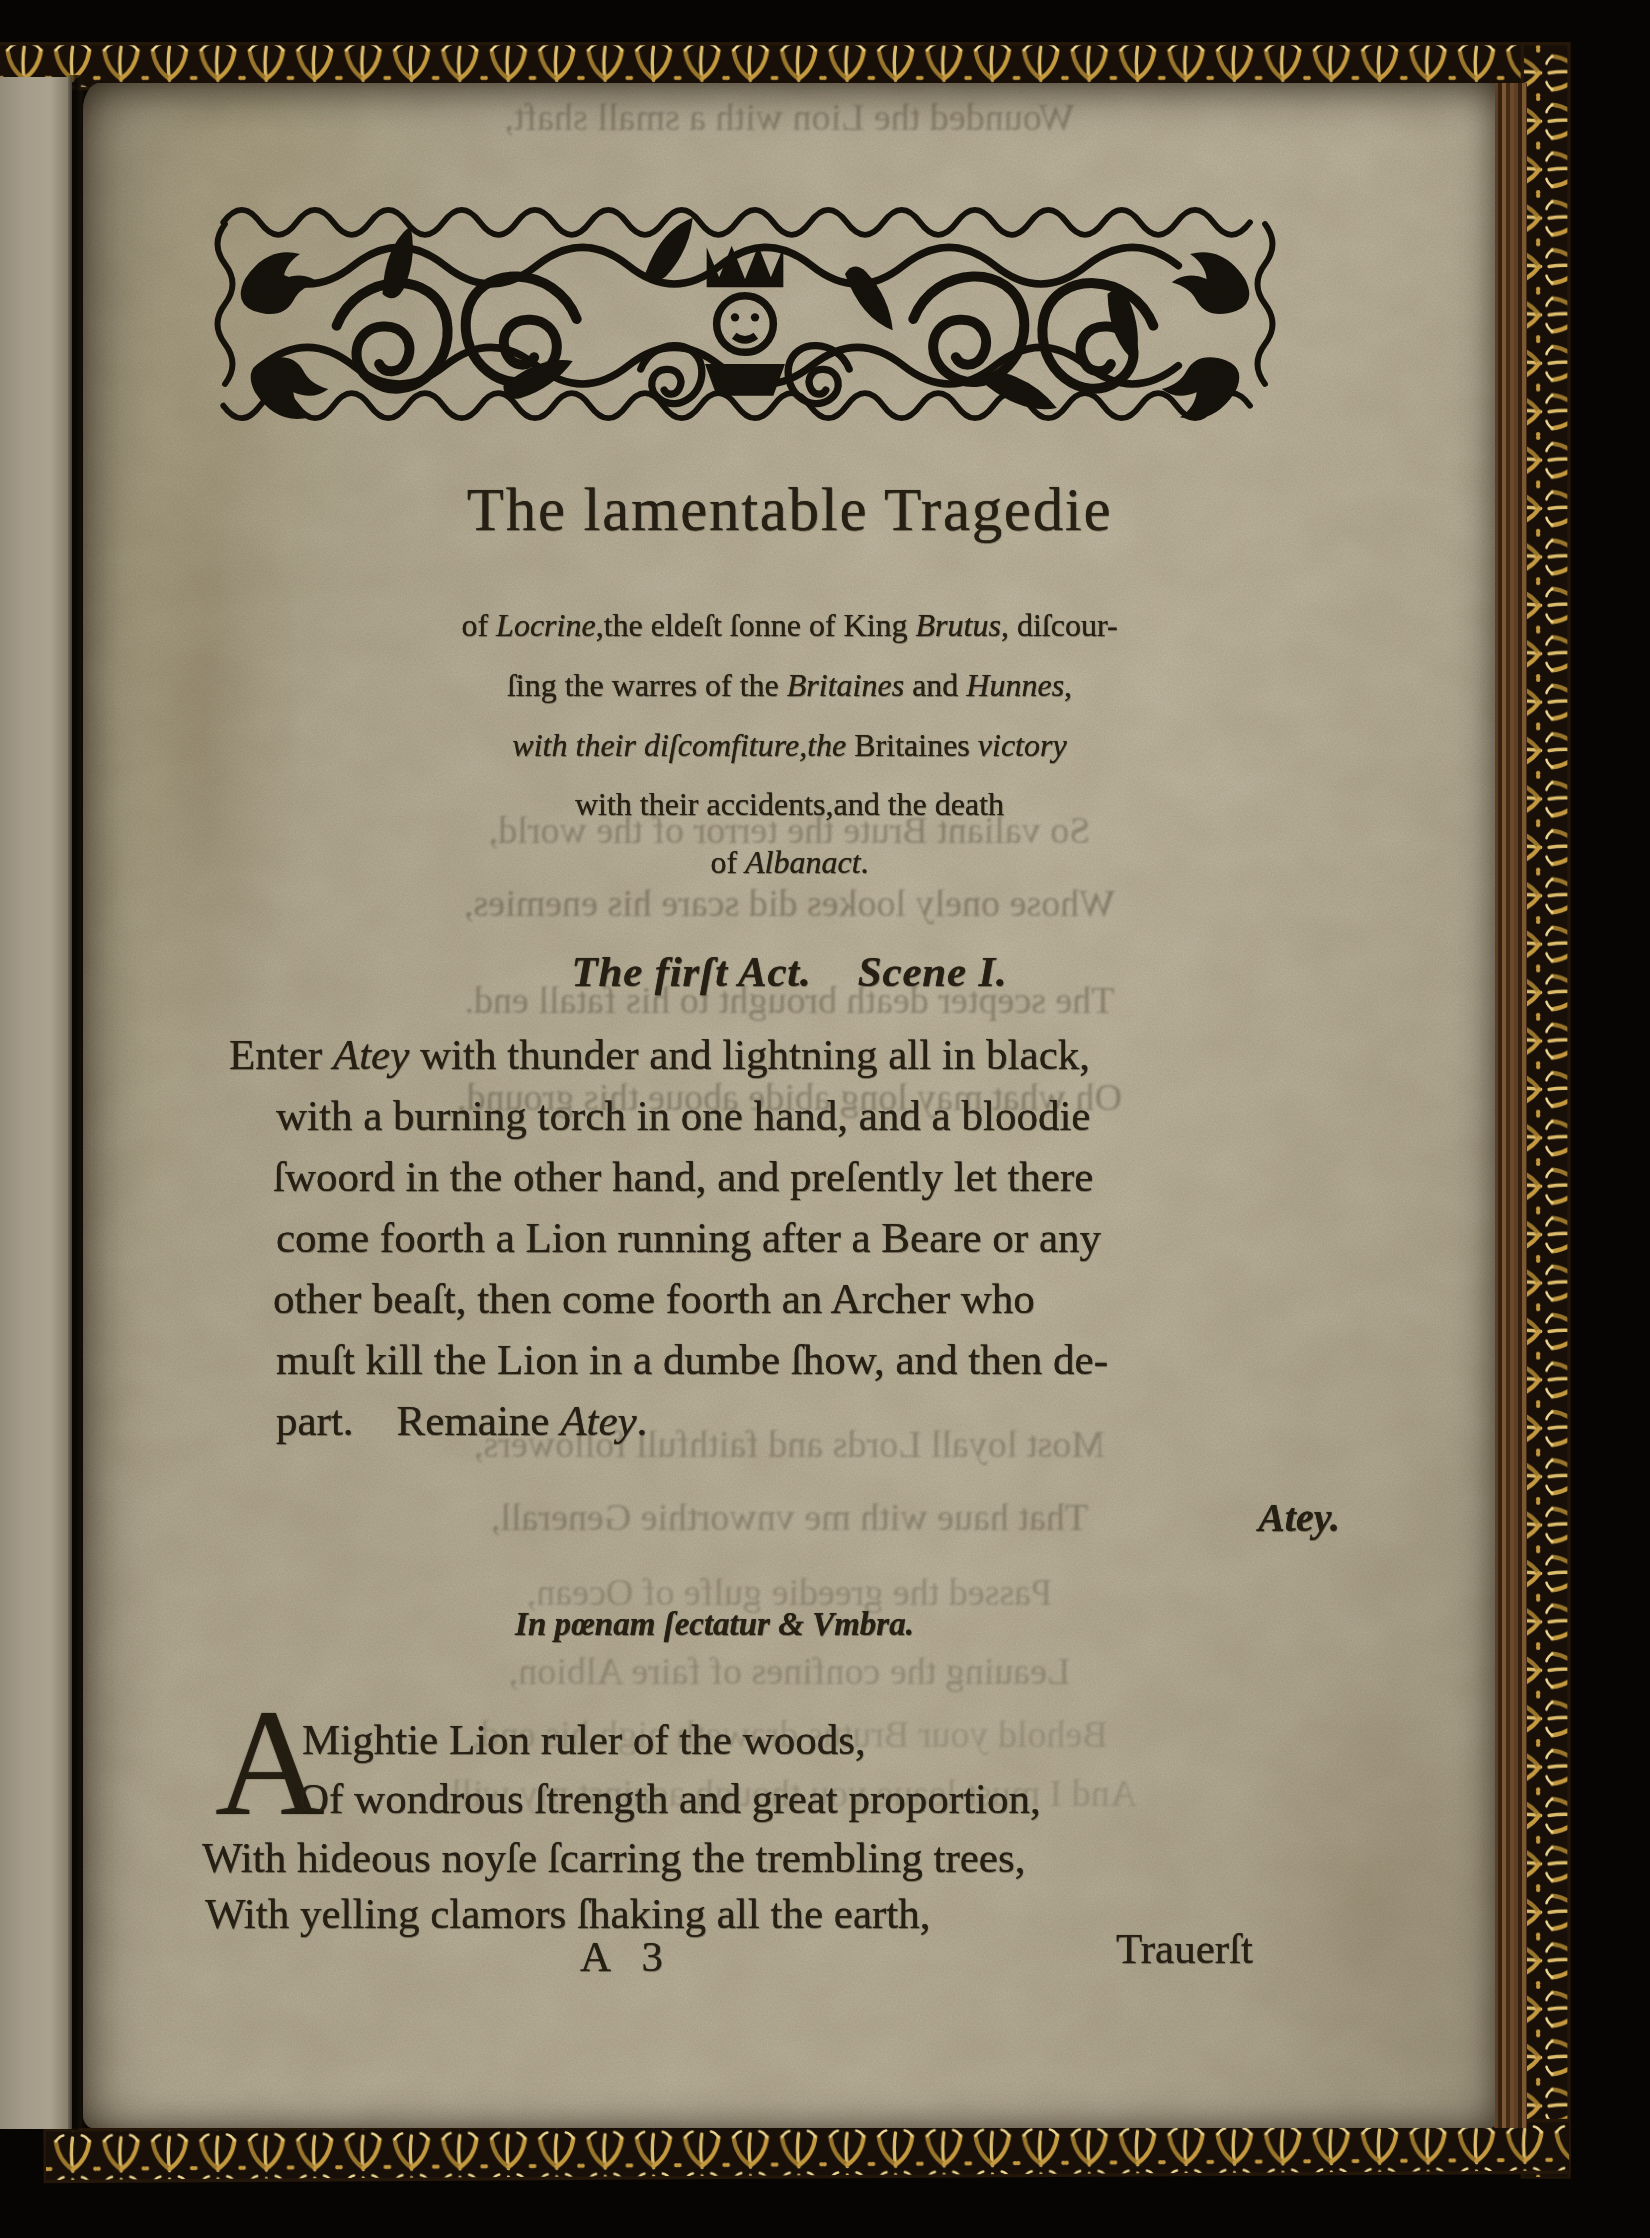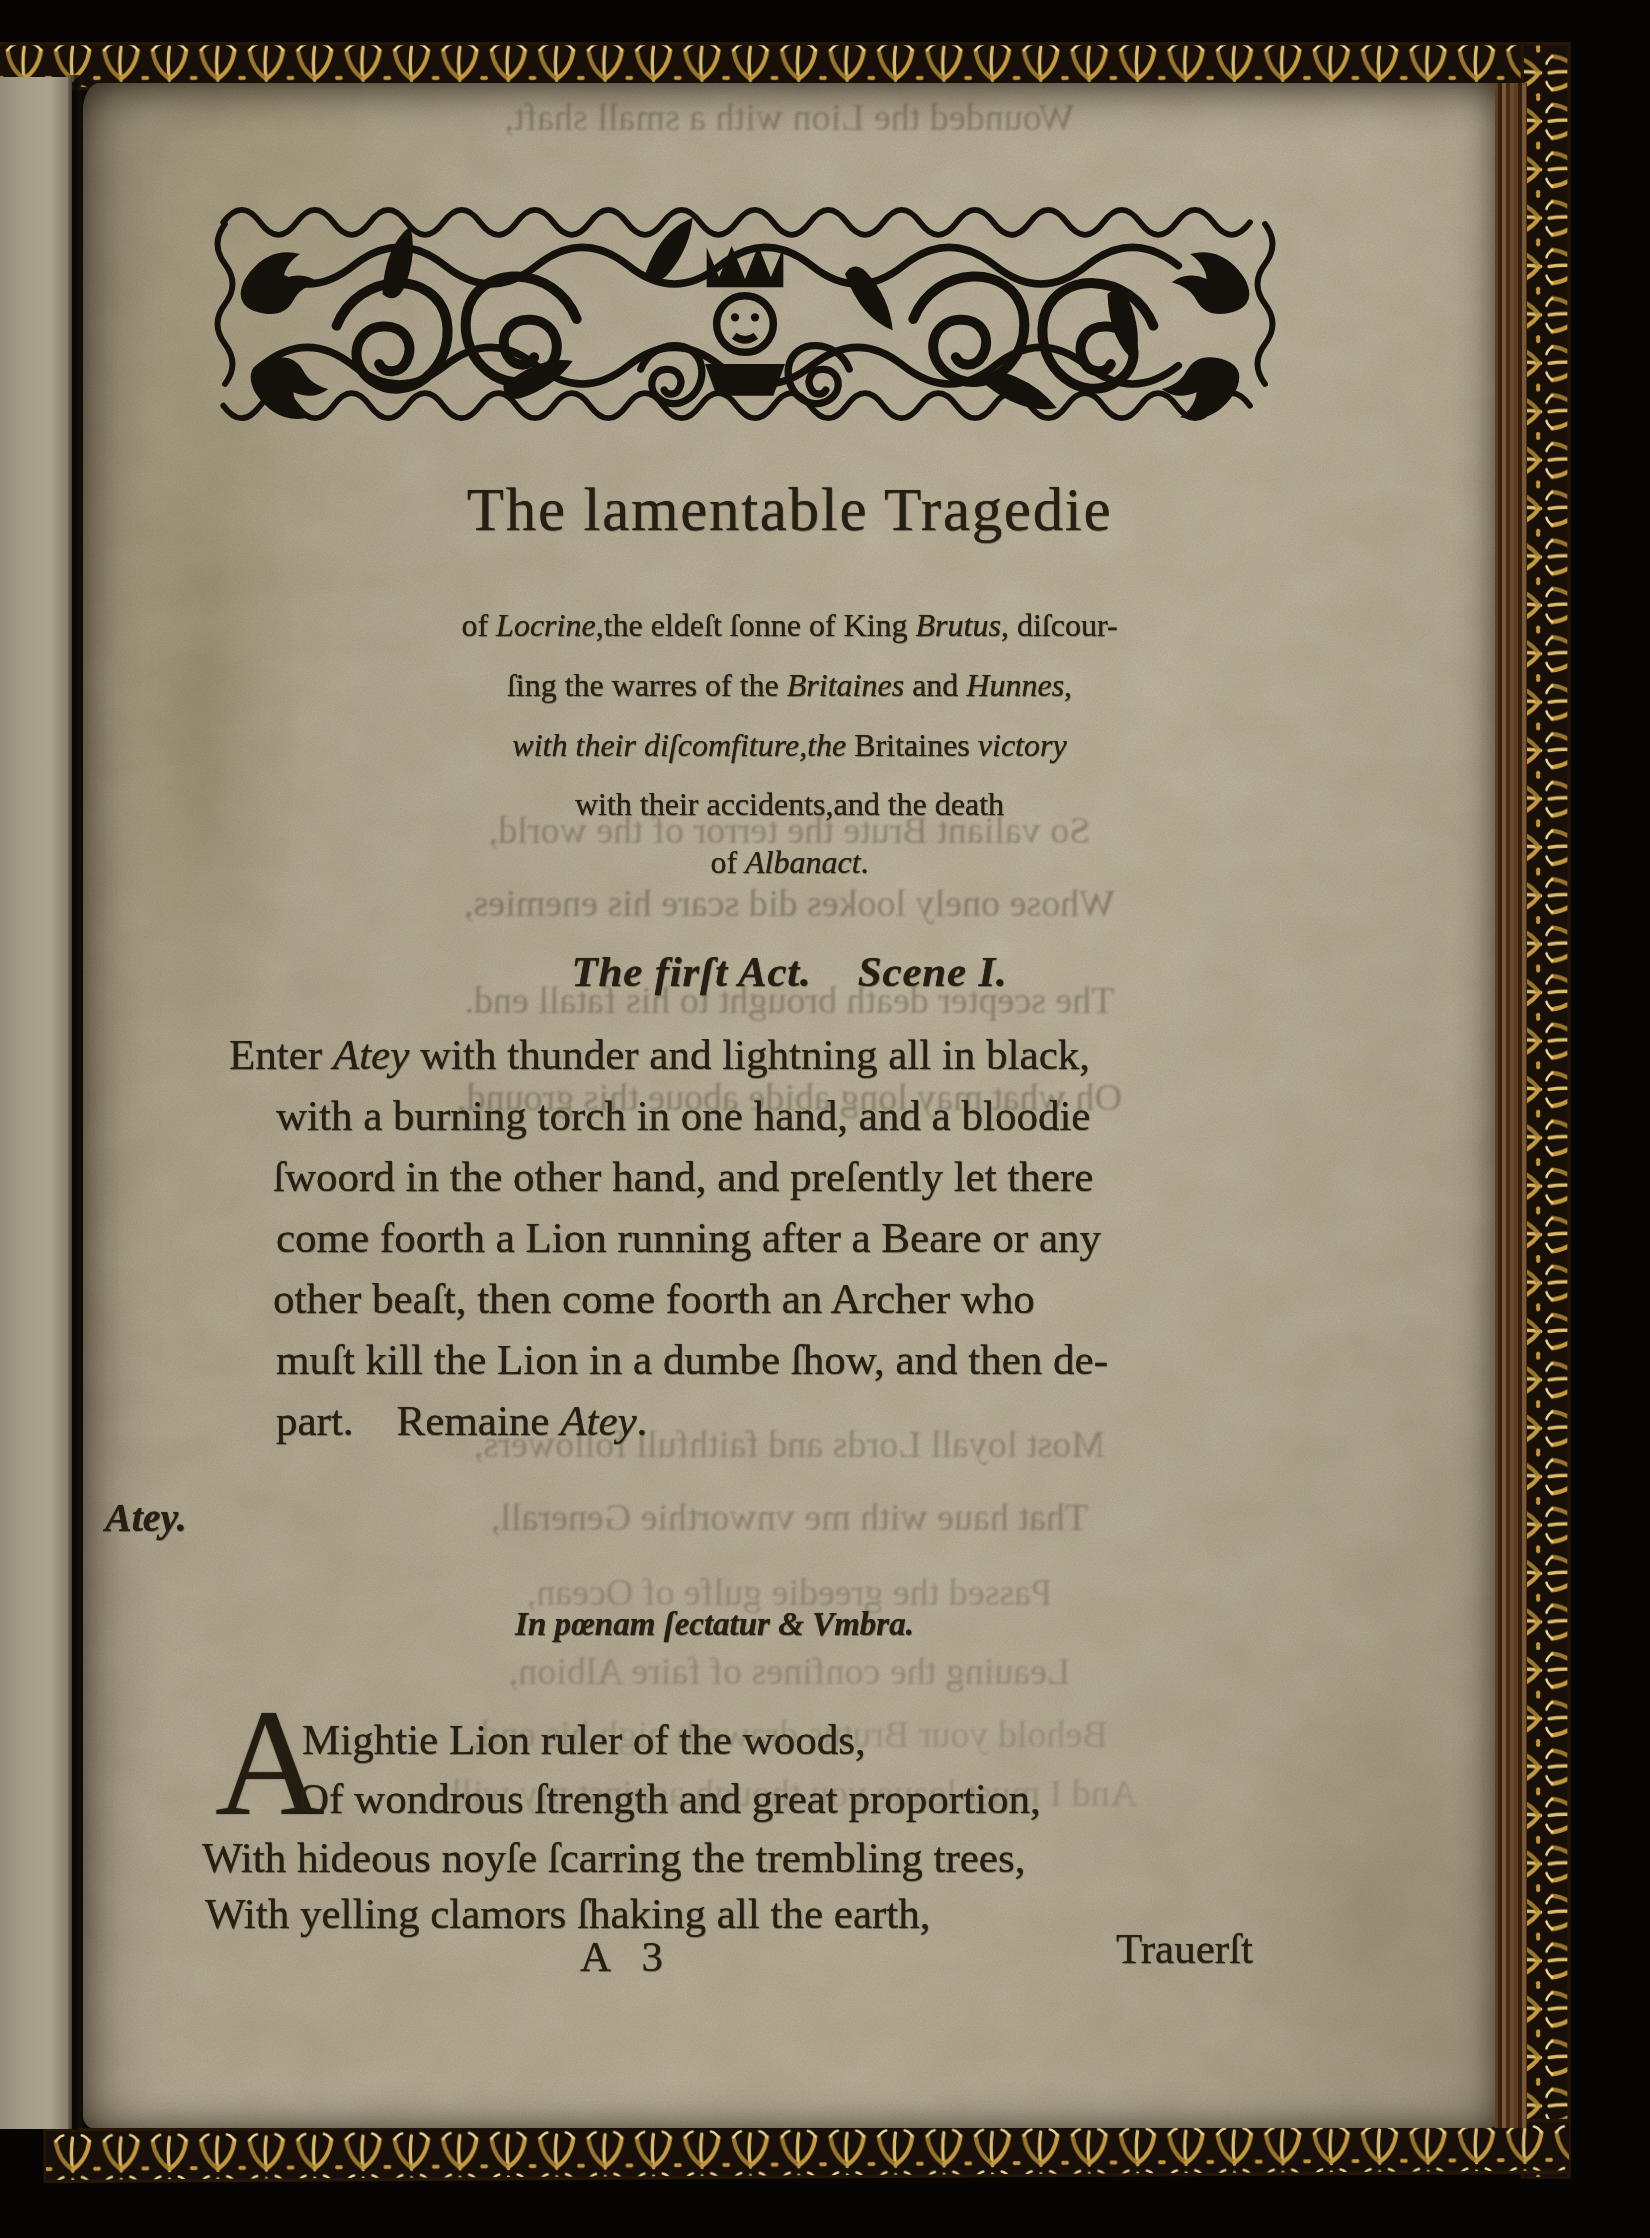--- a/index.html
+++ b/index.html
@@ -158,21 +158,21 @@
   <div class="line center t-head" style="top:864px">The firſt Act.    Scene I.</div>
 
   <div class="line t-sd" style="left:146px;top:947px"><span>Enter </span><span class="it">Atey</span><span> with thunder and lightning all in black,</span></div>
   <div class="line t-sd" style="left:193px;top:1008px"><span>with a burning torch in one hand, and a bloodie</span></div>
   <div class="line t-sd" style="left:190px;top:1069px"><span>ſwoord in the other hand, and preſently let there</span></div>
   <div class="line t-sd" style="left:193px;top:1130px"><span>come foorth a Lion running after a Beare or any</span></div>
   <div class="line t-sd" style="left:190px;top:1191px"><span>other beaſt, then come foorth an Archer who</span></div>
   <div class="line t-sd" style="left:193px;top:1252px"><span>muſt kill the Lion in a dumbe ſhow, and then de-</span></div>
   <div class="line t-sd" style="left:193px;top:1313px"><span>part.    Remaine </span><span class="it">Atey</span><span>.</span></div>
 
-  <div class="line t-speaker" style="left:22px;top:1411px;width:1235px;text-align:left">Atey.</div>
+  <div class="line t-speaker" style="left:22px;top:1411px;width:1235px;text-align:right">Atey.</div>
   <div class="line center t-latin" style="top:1523px;width:1219px">In pœnam ſectatur &amp; Vmbra.</div>
 
   <div class="dropcap" style="left:132px;top:1618px">A</div>
   <div class="line t-verse" style="left:219px;top:1632px">Mightie Lion ruler of the woods,</div>
   <div class="line t-verse" style="left:215px;top:1691px">Of wondrous ſtrength and great proportion,</div>
   <div class="line t-verse" style="left:119px;top:1750px">With hideous noyſe ſcarring the trembling trees,</div>
   <div class="line t-verse" style="left:122px;top:1806px">With yelling clamors ſhaking all the earth,</div>
 
   <div class="line t-foot sig" style="left:497px;top:1849px">A 3</div>
   <div class="line t-foot" style="left:1033px;top:1841px">Trauerſt</div>

